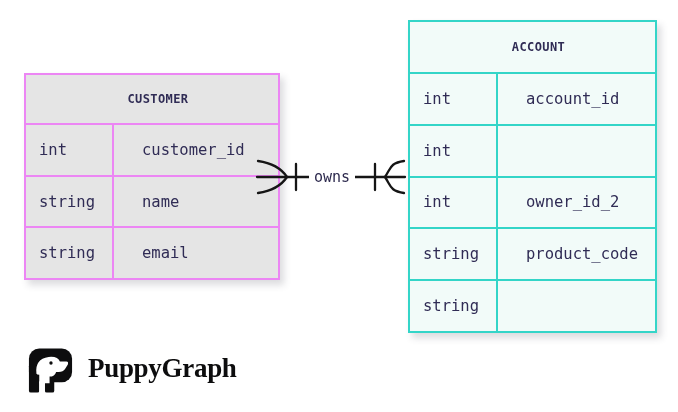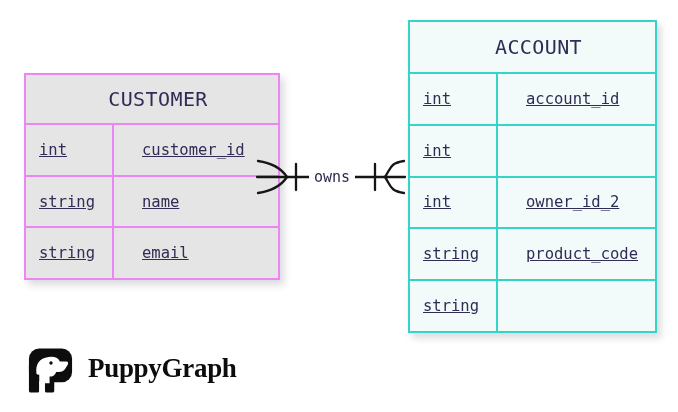--- a/index.html
+++ b/index.html
@@ -16,25 +16,25 @@
   .etable.customer{
     left:24px;top:73px;width:256px;height:207px;
     border-color:#ec86f4;background:#e5e5e5;
   }
   .etable.account{
     left:408px;top:20px;width:249px;height:313px;
     border-color:#34d5c8;background:#f2fbf9;
   }
   .etable .thead{
     display:flex;align-items:center;justify-content:center;
-    font-size:20px;font-weight:400;letter-spacing:0.4px;padding-left:12px;
+    font-size:12px;font-weight:700;letter-spacing:0.4px;padding-left:12px;
   }
   .etable.customer .thead{height:48px;}
   .etable.account .thead{height:50px;}
-  .etable .trow{display:flex;flex:1;border-top:2px solid;text-decoration:underline;}
+  .etable .trow{display:flex;flex:1;border-top:2px solid;}
   .etable.customer .trow{border-top-color:#ec86f4;}
   .etable.account .trow{border-top-color:#34d5c8;}
   .etable .cell{display:flex;align-items:center;padding-left:13px;font-size:15.5px;box-sizing:border-box;}
   .etable .cell.ctype{width:88px;border-right:2px solid;}
   .etable.customer .cell.ctype{border-right-color:#ec86f4;}
   .etable.account .cell.ctype{border-right-color:#34d5c8;}
   .etable .cell.cname{flex:1;padding-left:28px;}
   
   .connector{position:absolute;left:0;top:0;pointer-events:none;}
   .rel-label{

